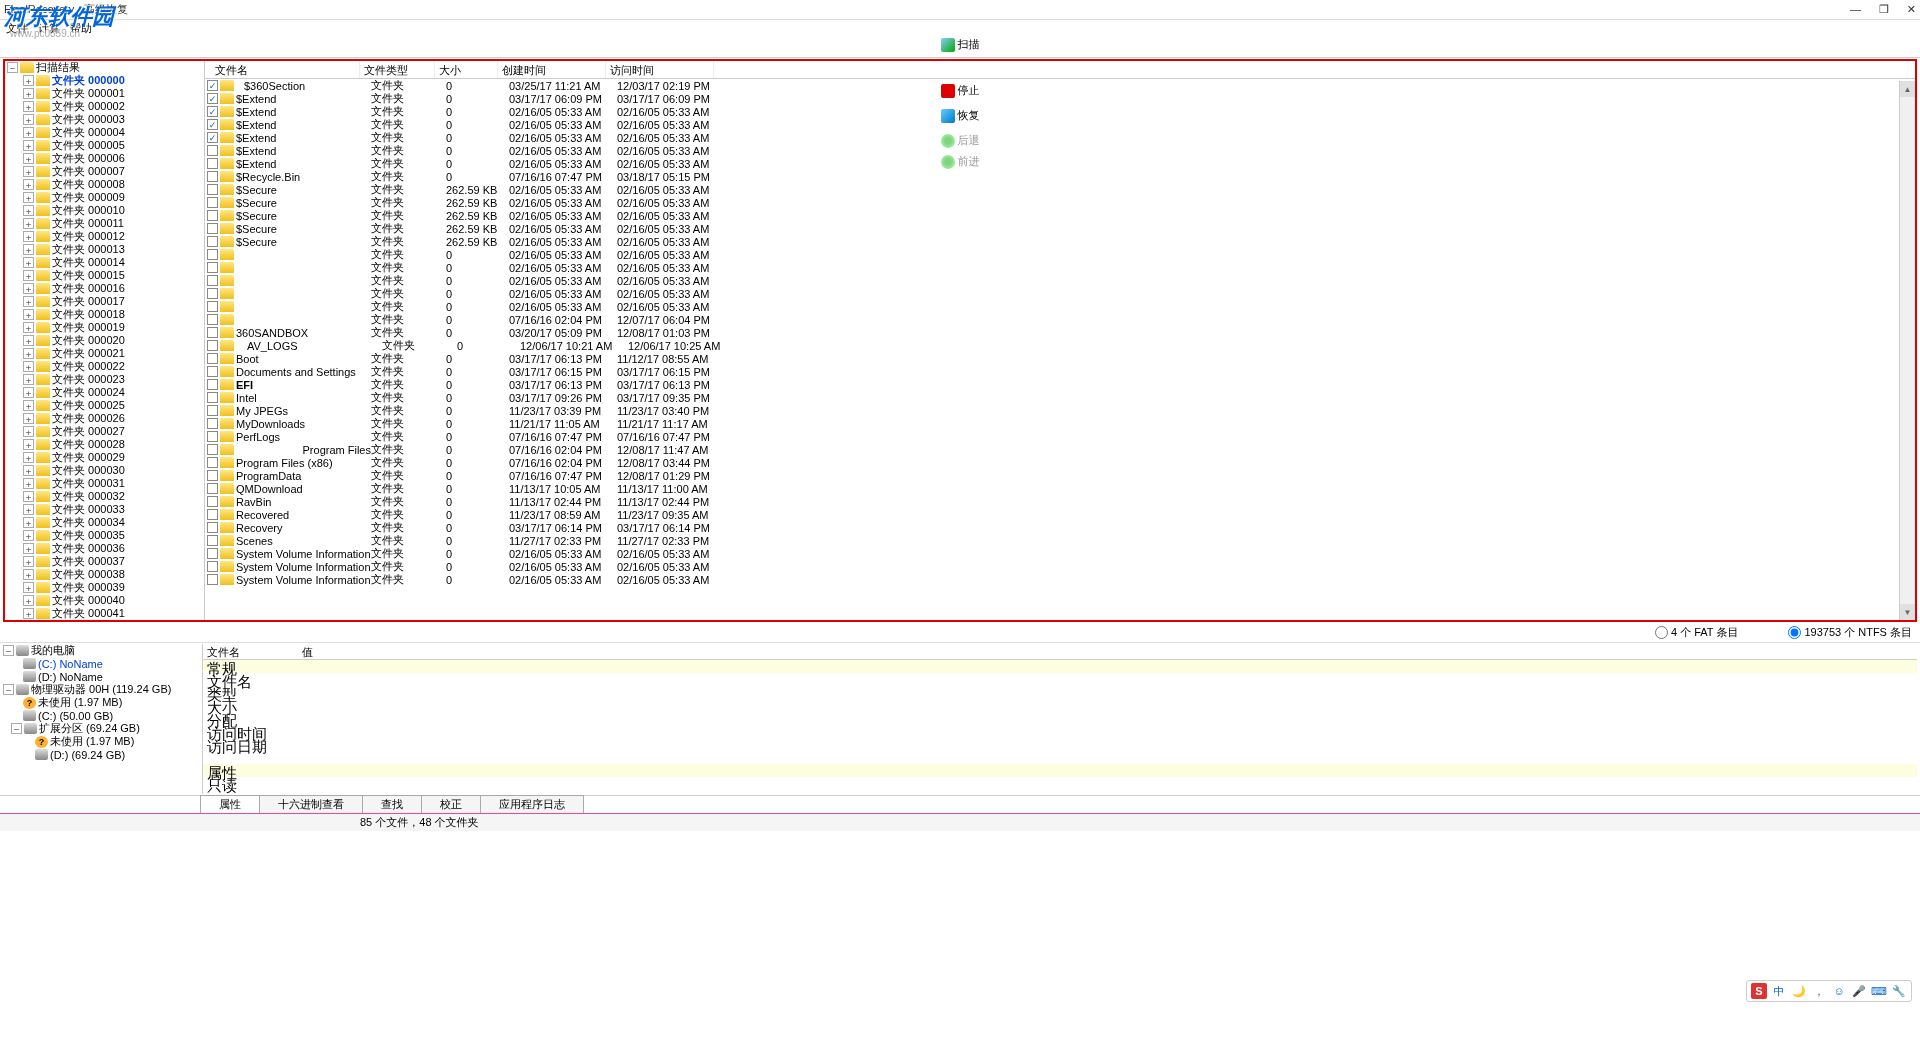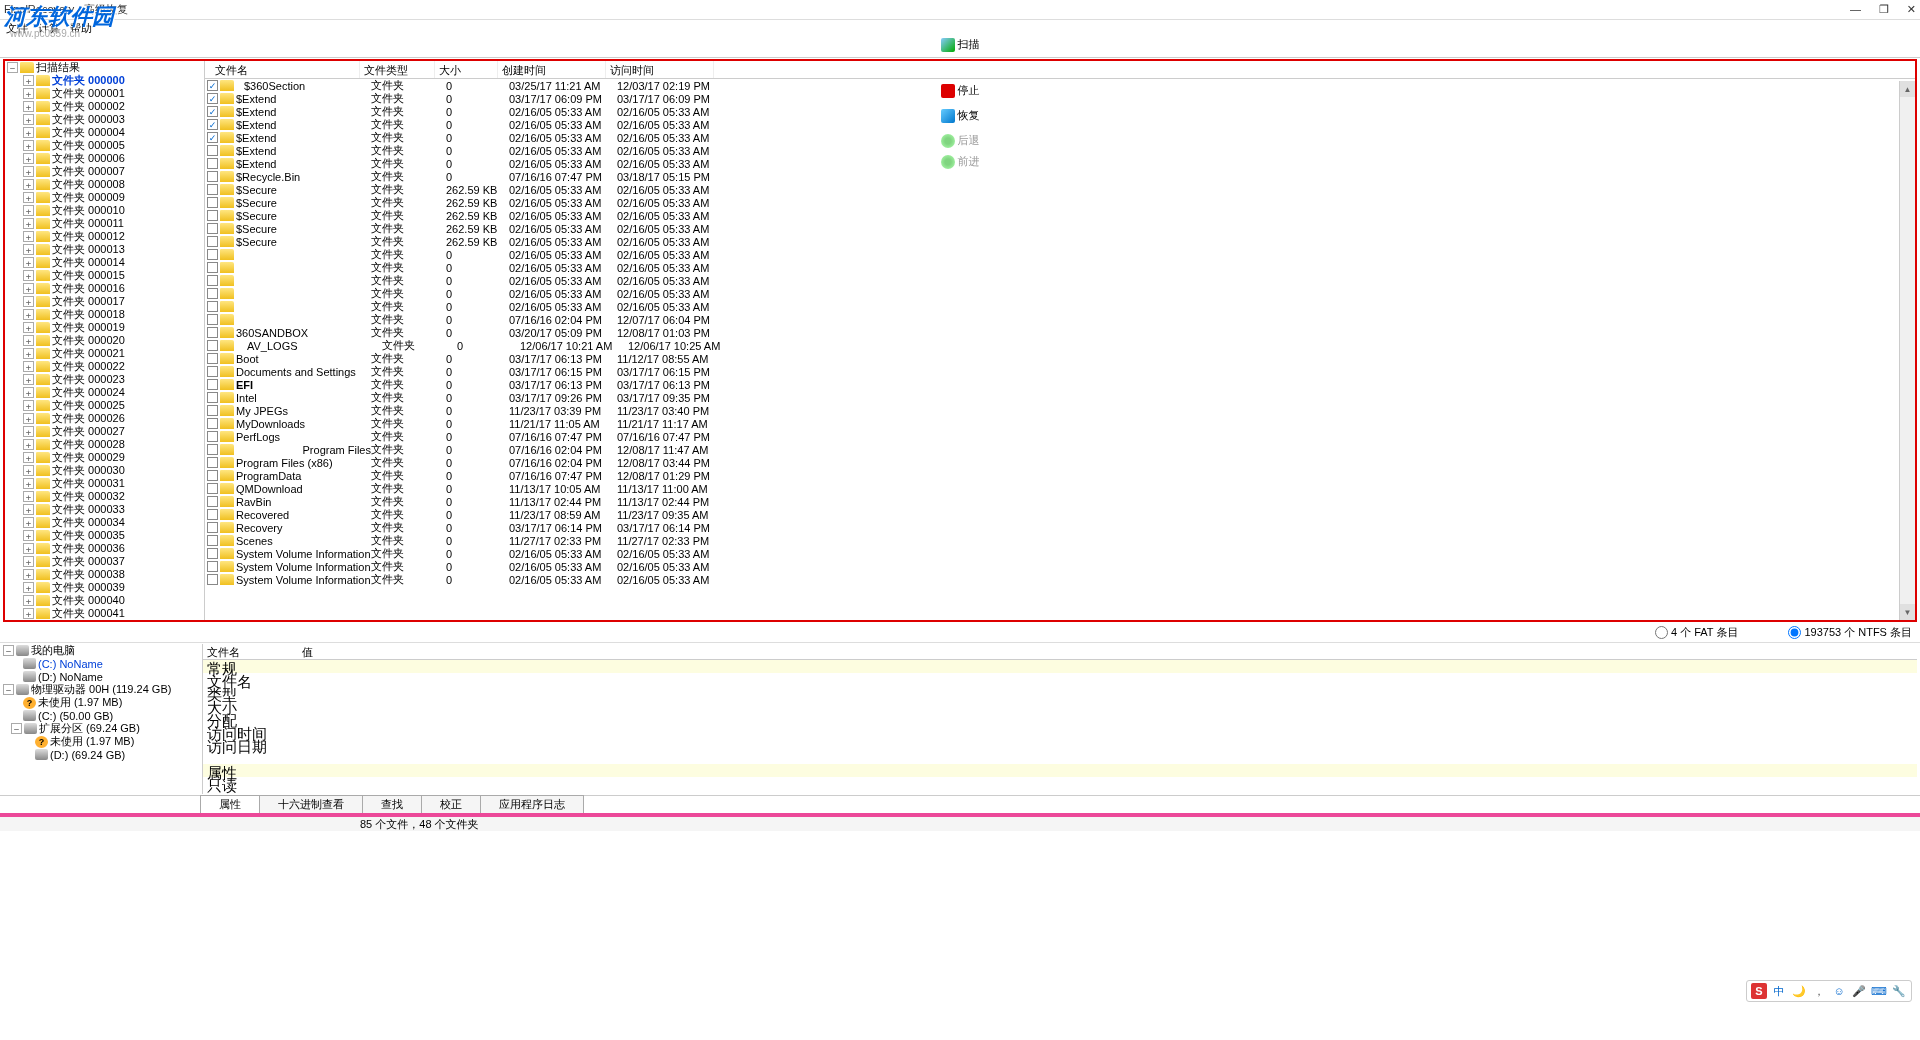--- a/index.html
+++ b/index.html
@@ -48,21 +48,21 @@
 .radio-bar label { display: flex; align-items: center; gap: 3px; font-size: 11px; }
 .detail-pane { flex: 1; display: flex; flex-direction: column; }
 .detail-header { display: flex; height: 16px; background: #fff; border-bottom: 1px solid #ccc; }
 .detail-header .col { padding: 1px 4px; font-size: 11px; }
 .detail-body { flex: 1; overflow: auto; }
 .detail-row { height: 13px; padding: 0 4px; font-size: 15px; }
 .detail-row.hdr { background: #fdfde0; font-weight: normal; }
 .tabs-bar { height: 18px; display: flex; align-items: flex-end; padding-left: 200px; border-top: 1px solid #ccc; background: #fff; gap: 0; }
 .tab { padding: 1px 18px; font-size: 11px; border: 1px solid #aaa; border-bottom: none; background: #f5f5f5; margin-right: -1px; border-radius: 0 0 0 0; }
 .tab.active { background: #fff; }
-.statusbar { height: 18px; border-top: 4px solid #ec4899; display: flex; align-items: center; font-size: 11px; padding-left: 360px; background: #f5f5f5; }
+.statusbar { height: 18px; border-top: 1px solid #ec4899; display: flex; align-items: center; font-size: 11px; padding-left: 360px; background: #f5f5f5; }
 .ime-bar { position: absolute; right: 8px; bottom: 38px; display: flex; align-items: center; gap: 4px; background: #fff; border: 1px solid #ccc; padding: 2px 4px; border-radius: 3px; }
 .ime-bar .ime-ic { width: 16px; height: 16px; display: inline-flex; align-items: center; justify-content: center; font-size: 11px; }
 .col-name { width: 155px; }
 .col-type { width: 75px; }
 .col-size { width: 63px; }
 .col-created { width: 108px; }
 .col-access { width: 108px; }
 </style>
 </head>
 <body>

